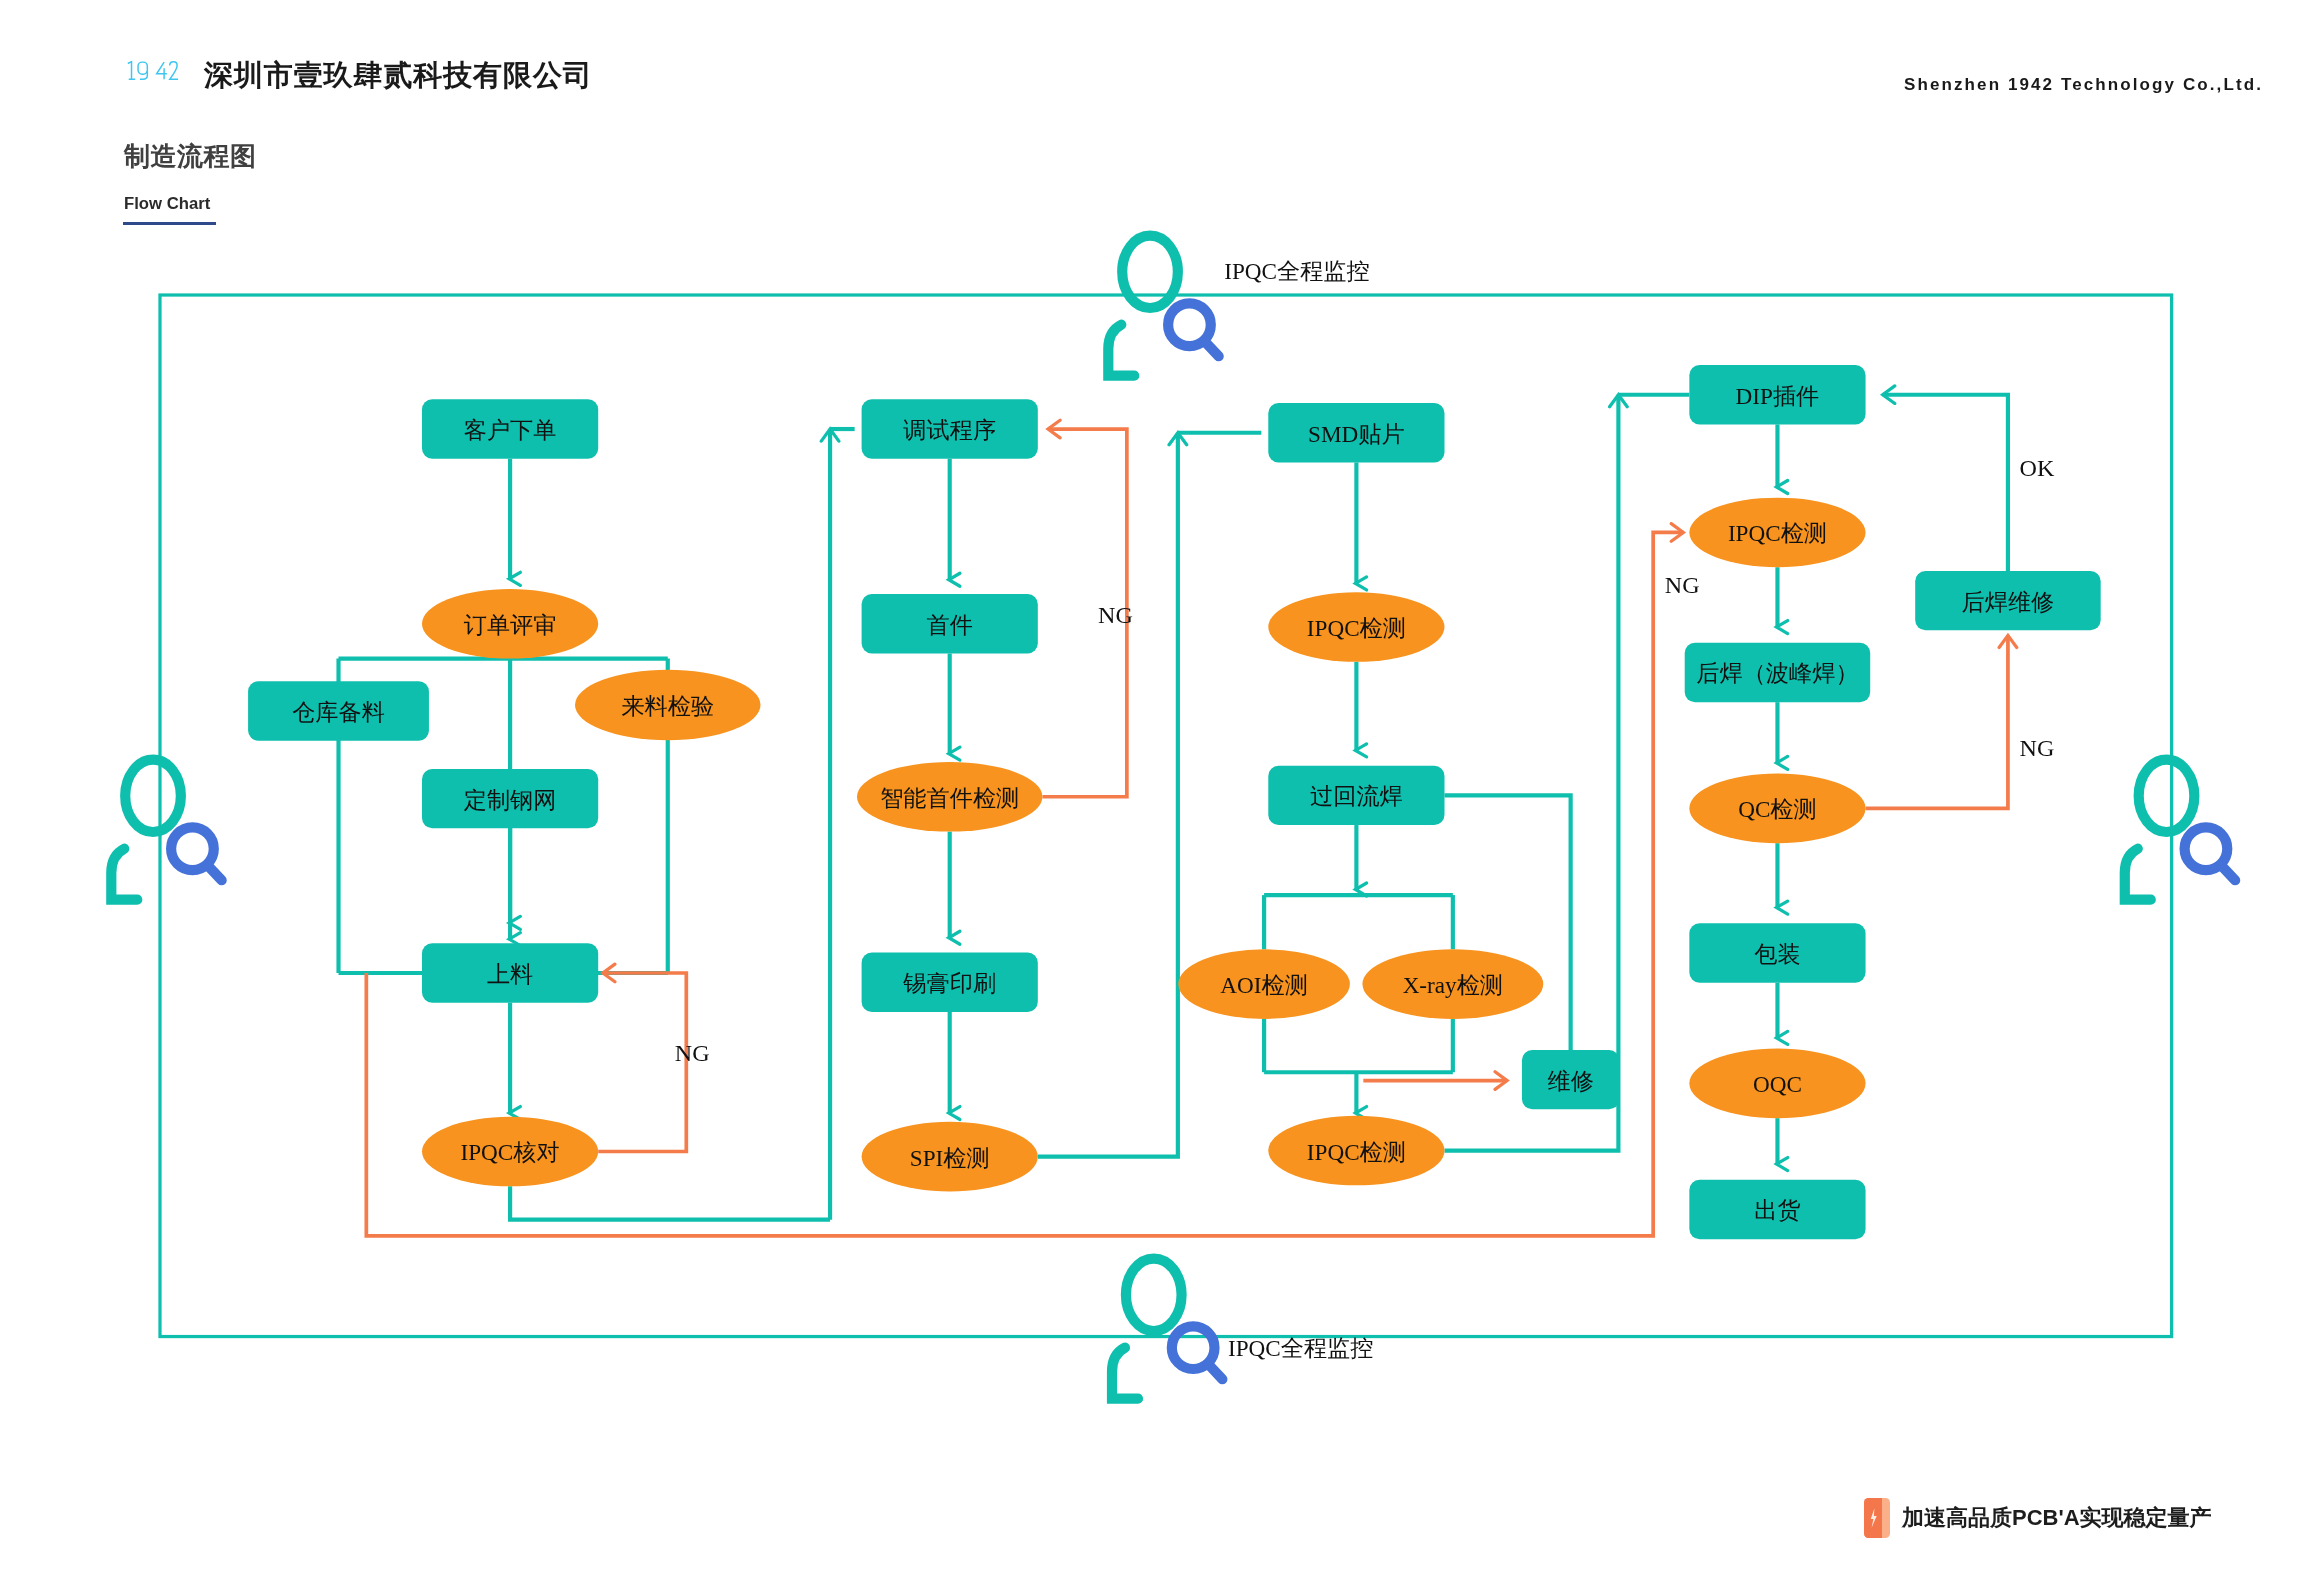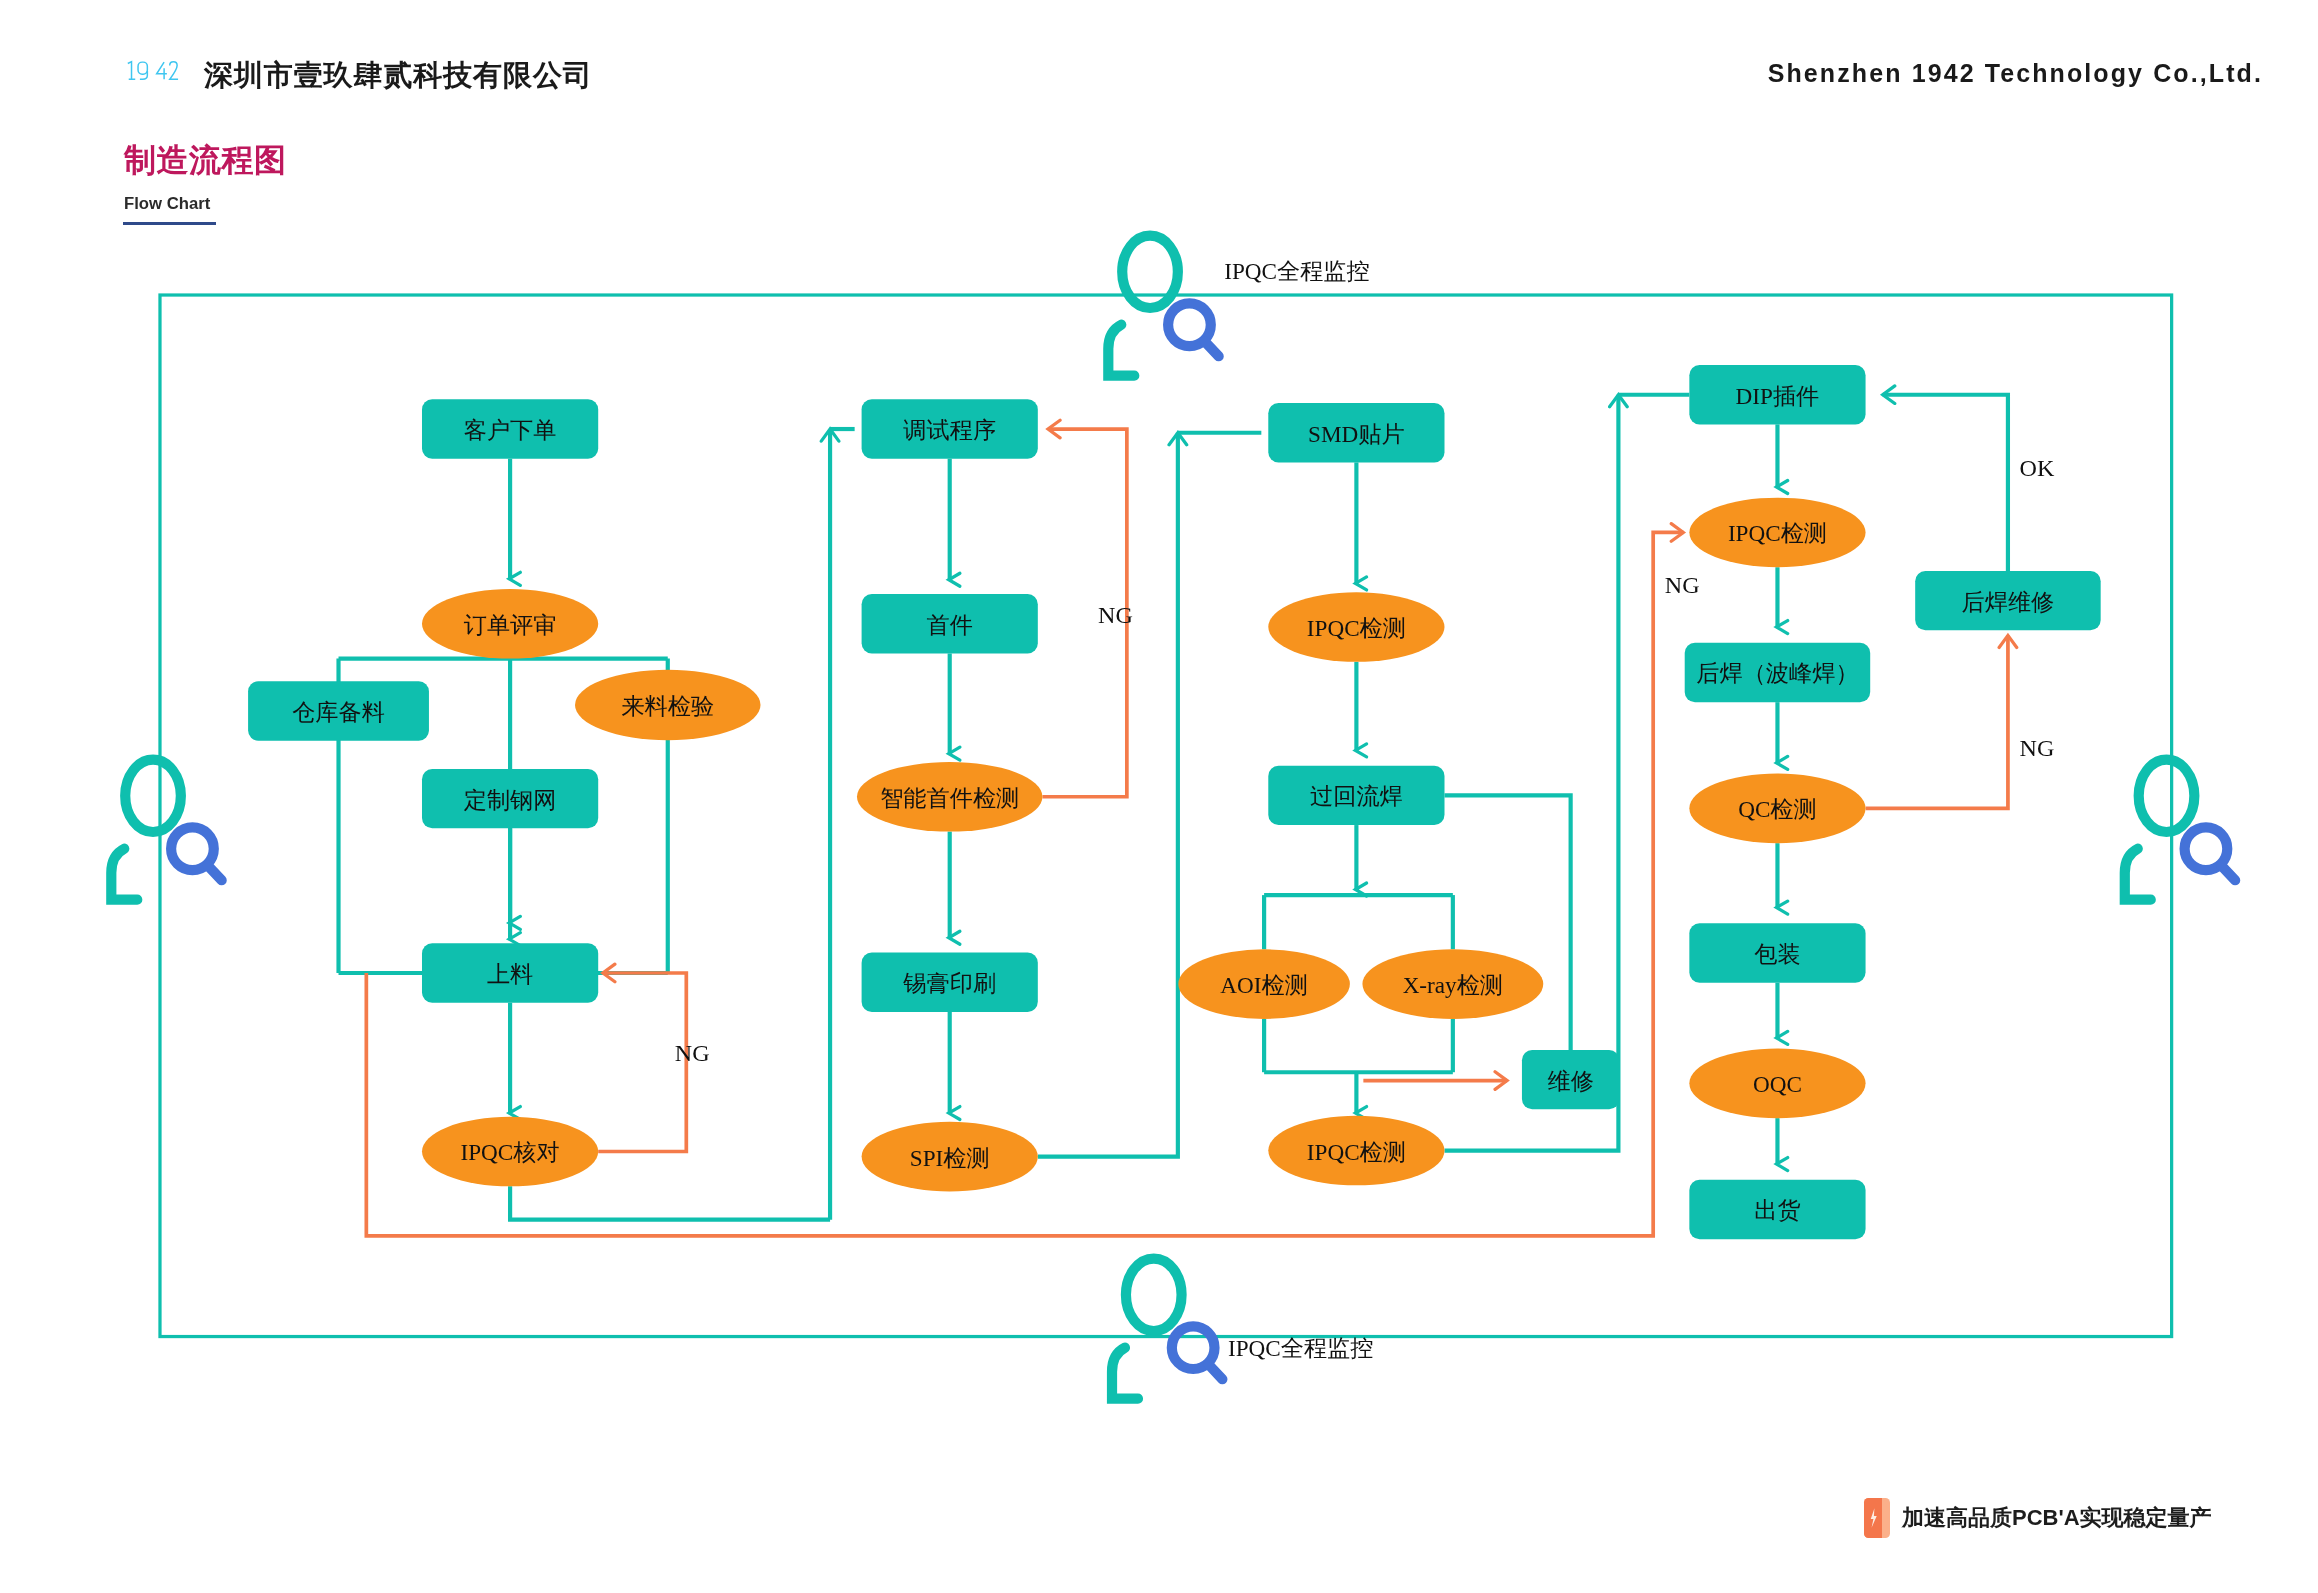--- a/index.html
+++ b/index.html
@@ -6,25 +6,25 @@
   body{width:2333px;height:1594px;position:relative;
        font-family:"Liberation Serif","DejaVu Serif",serif;}
   .page{position:absolute;inset:0;background:#fff;}
 
   
   .hdr{position:absolute;left:0;top:0;width:2333px;height:130px;}
   .logo{position:absolute;left:124px;top:57px;width:56px;height:27px;}
   .logo svg{display:block;}
   .co-cn{position:absolute;left:204px;top:56px;font-family:Liberation Serif, serif;
          font-size:29px;font-weight:700;color:#1a1a1a;letter-spacing:0.9px;white-space:nowrap;}
-  .co-en{position:absolute;right:70px;top:59px;font-family:"Liberation Sans","DejaVu Sans",sans-serif;
-         font-size:25px;font-weight:700;color:#1a1a1a;letter-spacing:2.1px;white-space:nowrap;}
+  .co-en{position:absolute;right:70px;top:75px;font-family:"Liberation Sans","DejaVu Sans",sans-serif;
+         font-size:17px;font-weight:700;color:#1a1a1a;letter-spacing:2.1px;white-space:nowrap;}
 
   .title-cn{position:absolute;left:124px;top:139px;font-family:"Liberation Sans","DejaVu Sans",sans-serif;
-            font-size:32px;font-weight:700;color:#be185d;letter-spacing:0.5px;white-space:nowrap;}
+            font-size:26px;font-weight:700;color:#404040;letter-spacing:0.5px;white-space:nowrap;}
   .title-en{position:absolute;left:124px;top:194px;font-family:"Liberation Sans","DejaVu Sans",sans-serif;
             font-size:16.7px;font-weight:700;color:#2b2b2b;white-space:nowrap;}
   .title-rule{position:absolute;left:123px;top:222px;width:93px;height:3.2px;background:#2f4a8a;}
 
   
   .footer{position:absolute;left:1864px;top:1498px;display:flex;align-items:center;gap:12px;}
   .bolt{width:26px;height:40px;border-radius:4.6px;background:#FBB08A;position:relative;overflow:hidden;}
   .bolt .core{position:absolute;left:0;top:0;width:17.6px;height:40px;background:#F4764B;}
   .bolt .zig{position:absolute;left:5.6px;top:10.2px;width:8.3px;height:19.5px;
       background:#fdece3;clip-path:polygon(58% 0,14% 55%,46% 55%,24% 100%,86% 40%,52% 40%);}

